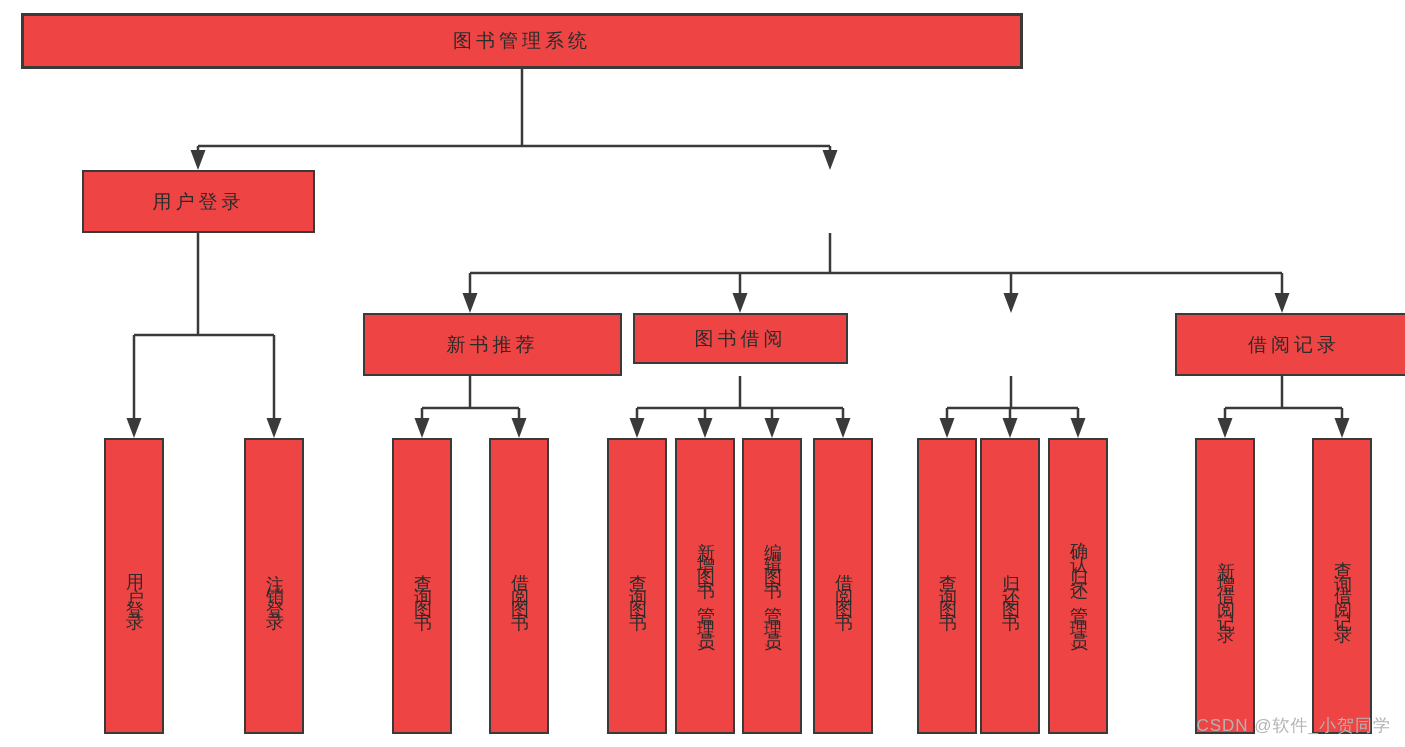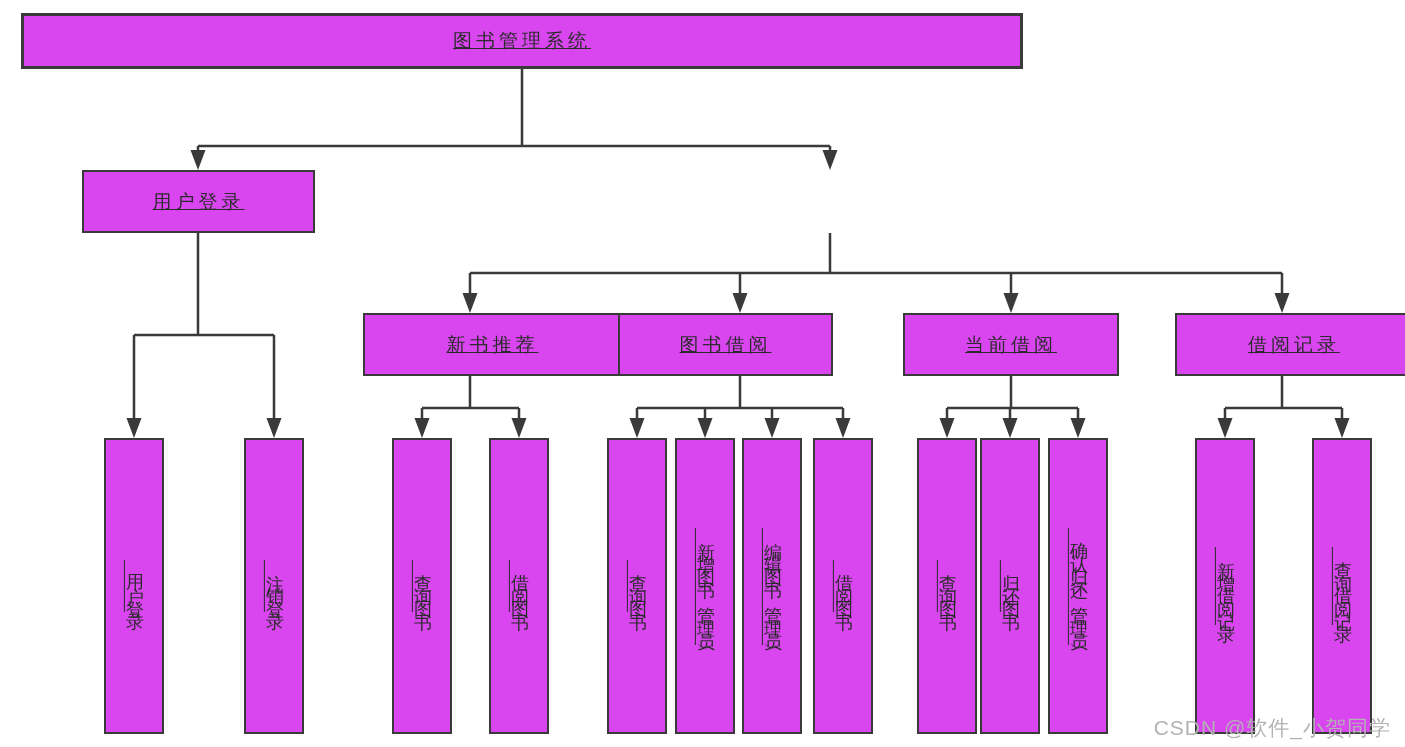--- a/index.html
+++ b/index.html
@@ -14,37 +14,37 @@
     background:var(--background);
     font-family:"Liberation Sans",sans-serif;
     color:var(--text);
     position:relative;overflow:hidden;
   }
   .canvas{position:absolute;left:0;top:0;width:1405px;height:747px;}
   svg.connectors{position:absolute;left:0;top:0;color:var(--line);}
   .box{
     position:absolute;box-sizing:border-box;
     border:2px solid var(--line);
-    background:#d946ef;
-    display:flex;align-items:center;justify-content:center;text-decoration:underline;
+    background:#ef4444;
+    display:flex;align-items:center;justify-content:center;
   }
   .box.root{border-width:3px;}
   .h-label{
     font-size:19px;letter-spacing:4px;white-space:nowrap;
     color:var(--text);
   }
   .v-label{
     writing-mode:vertical-rl;
     text-orientation:mixed;
     font-size:18px;letter-spacing:13px;line-height:1.1;
     color:var(--text);white-space:nowrap;
   }
   .watermark{
     position:absolute;right:14px;top:714px;
-    font-size:21px;letter-spacing:1px;
+    font-size:17px;letter-spacing:1px;
     color:var(--watermark);
     z-index:5;white-space:nowrap;
   }
 </style>
 </head>
 <body>
 
 <div class="canvas">
 
   <svg class="connectors" width="1405" height="747" viewBox="0 0 1405 747">
@@ -91,25 +91,22 @@
     <span class="h-label">图书管理系统</span>
   </div>
 
   <div class="box" style="left:82px;top:170px;width:233px;height:63px">
     <span class="h-label">用户登录</span>
   </div>
 
   <div class="box" style="left:363px;top:313px;width:259px;height:63px">
     <span class="h-label">新书推荐</span>
   </div>
-  <div class="box" style="left:618px;top:313px;width:215px;height:63px">
+  <div class="box" style="left:633px;top:313px;width:215px;height:51px">
     <span class="h-label">图书借阅</span>
-  </div>
-  <div class="box" style="left:903px;top:313px;width:216px;height:63px">
-    <span class="h-label">当前借阅</span>
   </div>
   <div class="box" style="left:1175px;top:313px;width:238px;height:63px">
     <span class="h-label">借阅记录</span>
   </div>
 
   <div class="box" style="left:104px;top:438px;width:60px;height:296px">
     <span class="v-label">用户登录</span>
   </div>
   <div class="box" style="left:244px;top:438px;width:60px;height:296px">
     <span class="v-label">注销登录</span>

